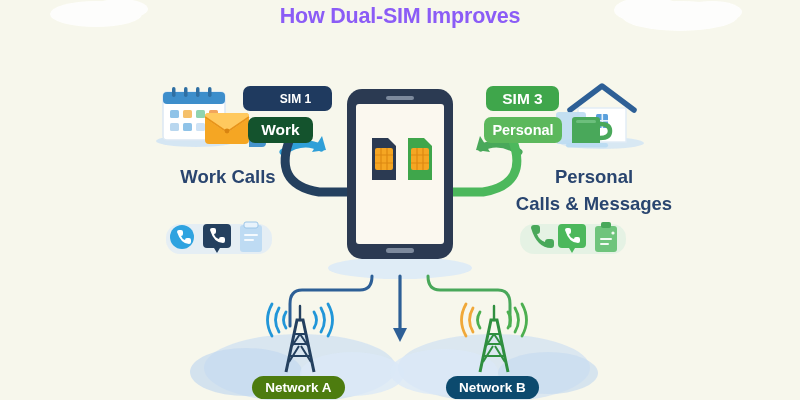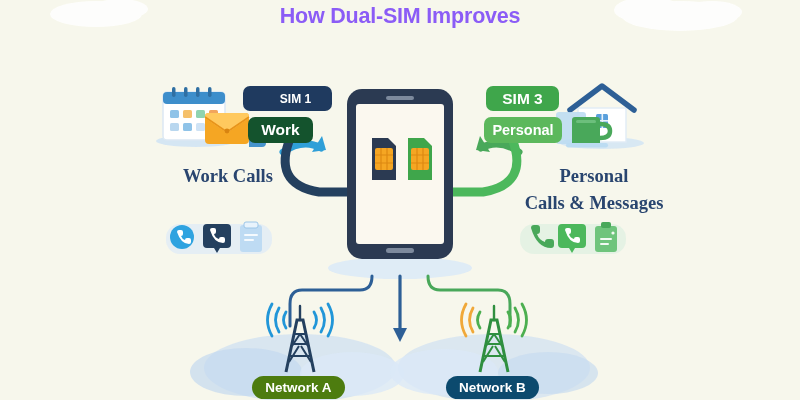--- a/index.html
+++ b/index.html
@@ -103,21 +103,20 @@
     font-size: 13.5px;
   }
 
   
   .caption {
     position: absolute;
     color: #29456f;
     font-weight: bold;
     font-size: 18.5px;
     line-height: 27px;
-    font-family: Liberation Serif, serif;
   }
   #left-caption { left: 148px; top: 163px; width: 160px; text-align: center; }
   #right-caption { left: 496px; top: 163px; width: 196px; text-align: center; }
   .caption .cline { display: block; white-space: nowrap; }
 </style>
 </head>
 <body>
 
 <div id="stage">
 

